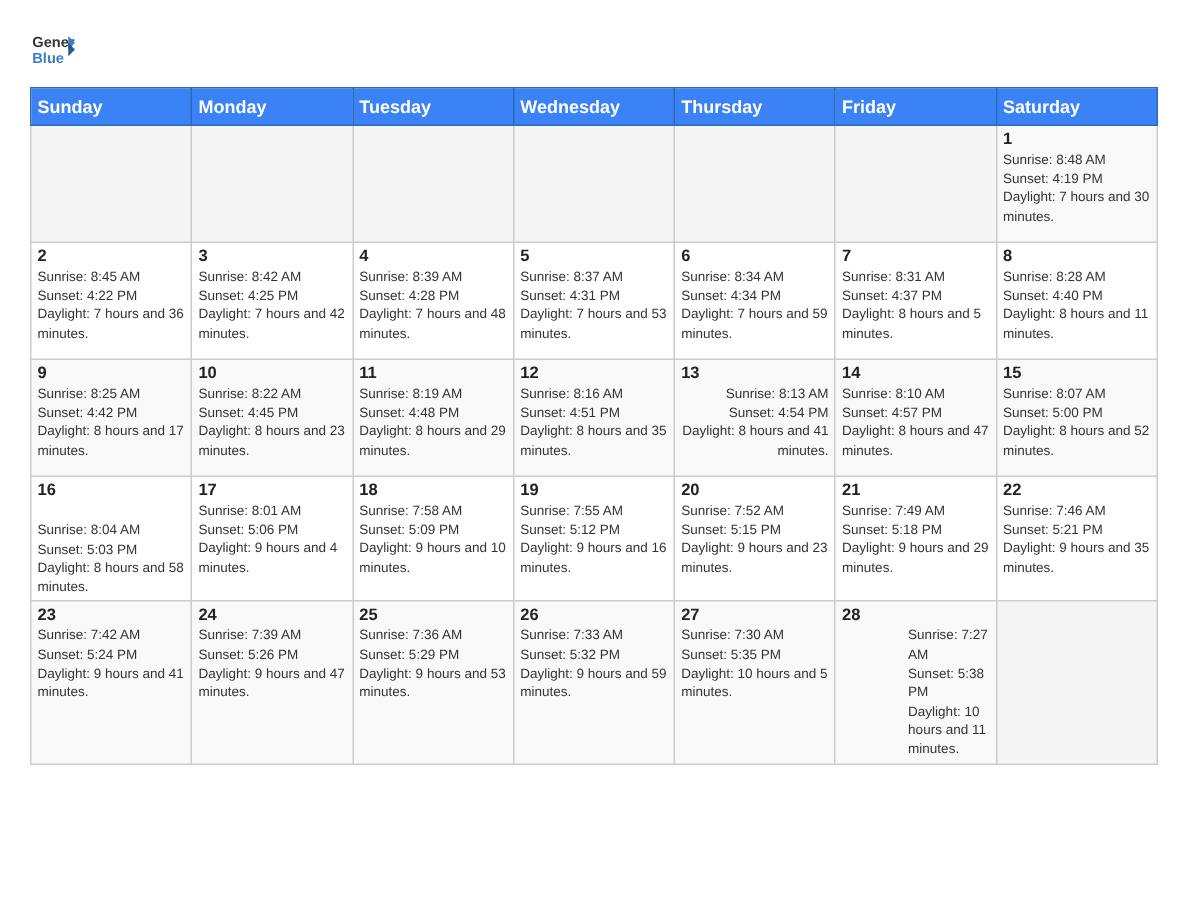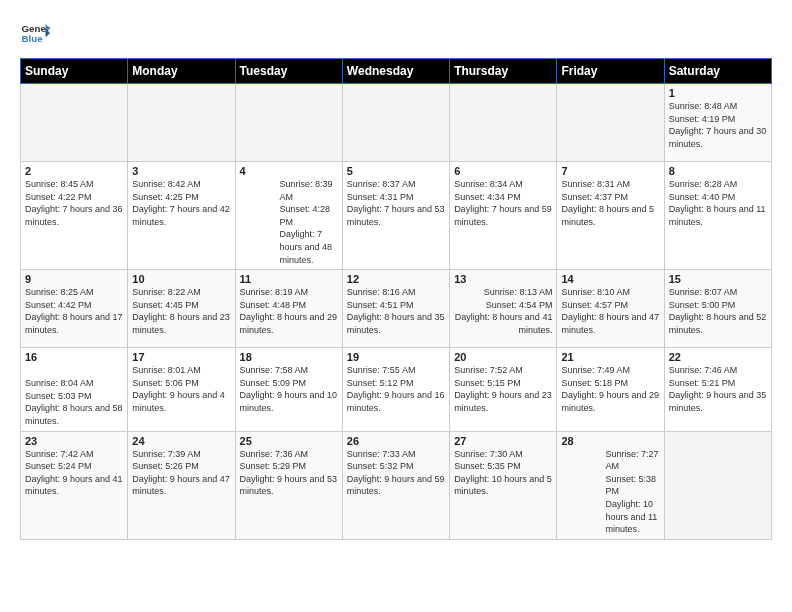--- a/index.html
+++ b/index.html
@@ -43,21 +43,21 @@
     .subtitle {
       font-size: 16px;
       color: #444;
     }
     .calendar {
       width: 100%;
       border-collapse: collapse;
       table-layout: fixed;
     }
     .calendar thead th {
-      background-color: #000000;
+      background-color: #3b82f6;
       color: #fff;
       font-size: 12px;
       font-weight: bold;
       padding: 5px 4px;
       text-align: left;
       border: 1px solid #2a6ab8;
     }
     .calendar tbody td {
       border: 1px solid #ccc;
       vertical-align: top;
@@ -140,21 +140,21 @@
 Daylight: 7 hours and 36 minutes.</div>
           </td>
           <td>
             <span class="day-number">3</span>
             <div class="day-info" style="white-space: pre-line;">Sunrise: 8:42 AM
 Sunset: 4:25 PM
 Daylight: 7 hours and 42 minutes.</div>
           </td>
           <td>
             <span class="day-number">4</span>
-            <div class="day-info" style="white-space: pre-line; margin-left: 40px;">Sunrise: 8:39 AM
+            <div class="day-info" style="white-space: pre-line;">Sunrise: 8:39 AM
 Sunset: 4:28 PM
 Daylight: 7 hours and 48 minutes.</div>
           </td>
           <td>
             <span class="day-number">5</span>
             <div class="day-info" style="white-space: pre-line;">Sunrise: 8:37 AM
 Sunset: 4:31 PM
 Daylight: 7 hours and 53 minutes.</div>
           </td>
           <td>

